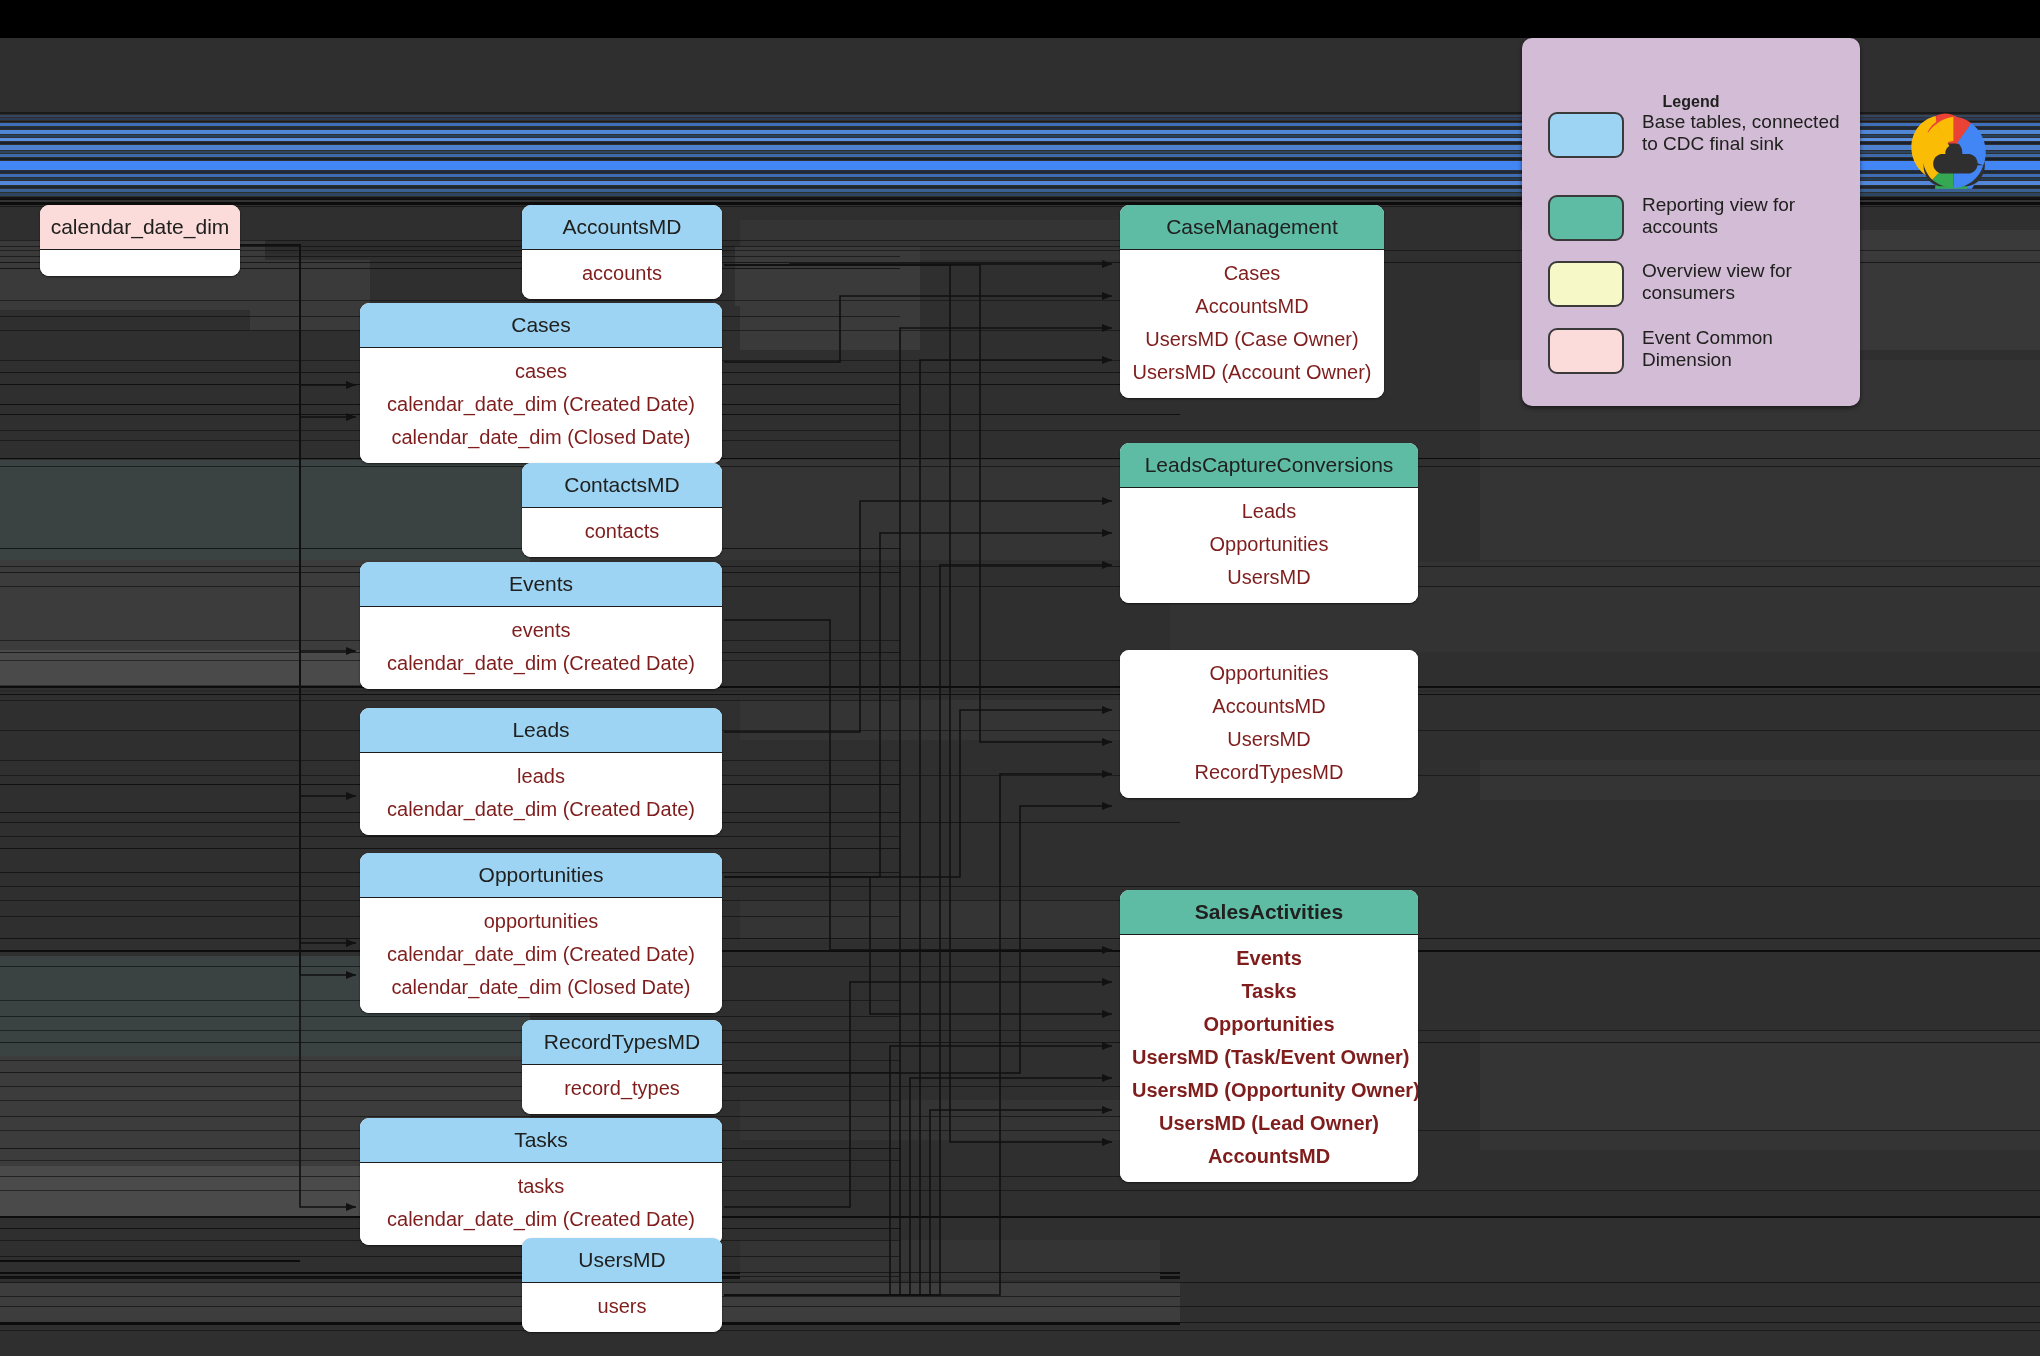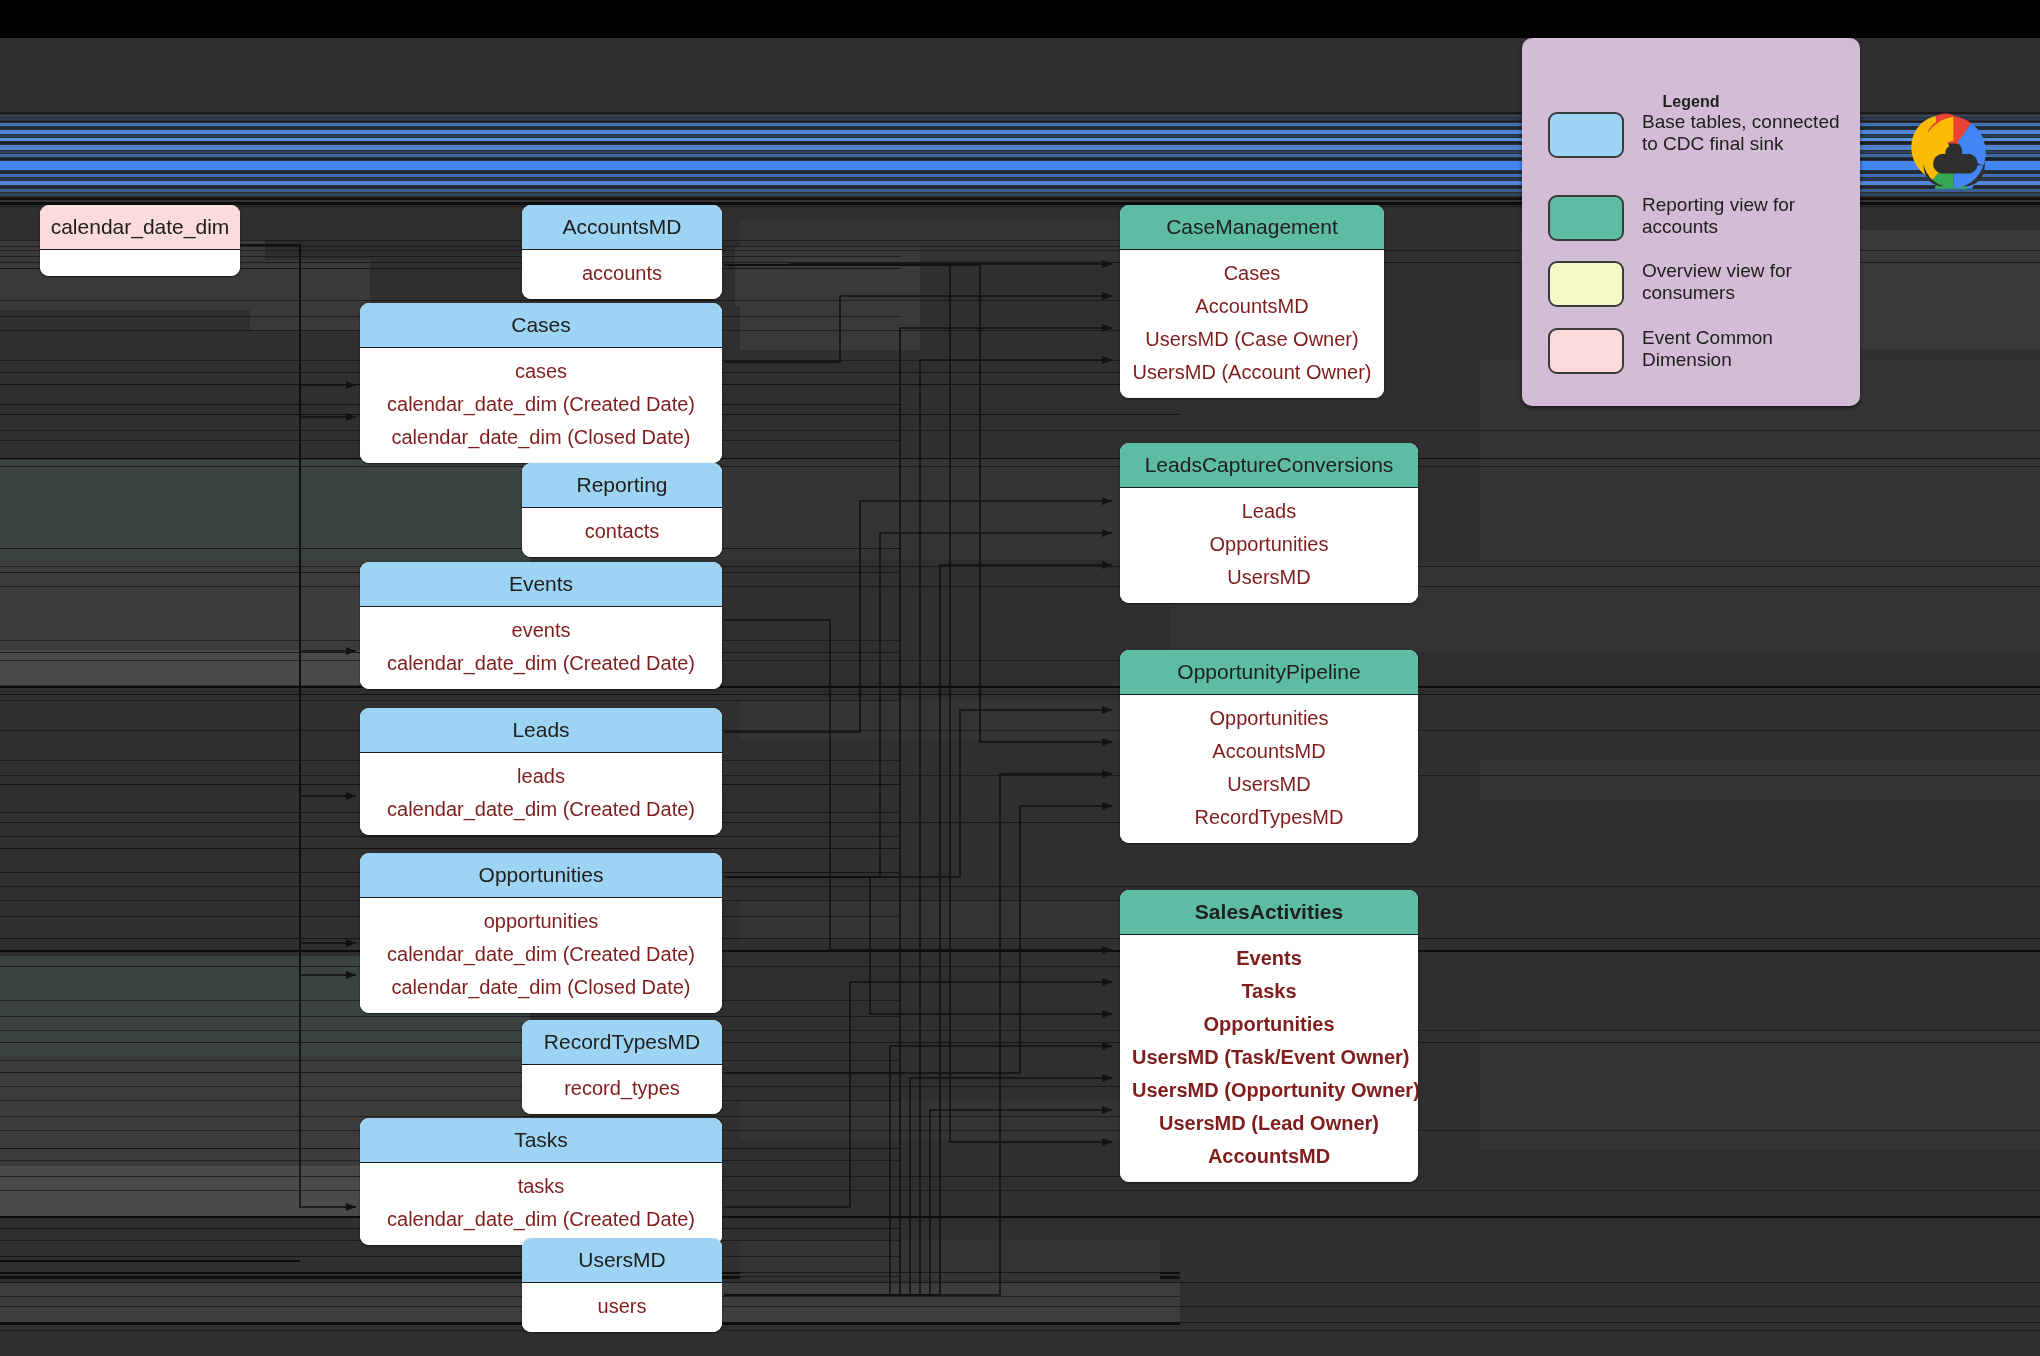--- a/index.html
+++ b/index.html
@@ -298,21 +298,21 @@
       </div>
       <div class="node base" style="left: 360px; top: 303px; width: 362px;">
         <div class="hd">Cases</div>
         <div class="bd">
           <div class="row">cases</div>
           <div class="row">calendar_date_dim (Created Date)</div>
           <div class="row">calendar_date_dim (Closed Date)</div>
         </div>
       </div>
       <div class="node base" style="left: 522px; top: 463px; width: 200px;">
-        <div class="hd">Reporting</div>
+        <div class="hd">ContactsMD</div>
         <div class="bd">
           <div class="row">contacts</div>
         </div>
       </div>
       <div class="node base" style="left: 360px; top: 562px; width: 362px;">
         <div class="hd">Events</div>
         <div class="bd">
           <div class="row">events</div>
           <div class="row">calendar_date_dim (Created Date)</div>
         </div>
@@ -362,21 +362,20 @@
       </div>
       <div class="node view" style="left: 1120px; top: 443px; width: 298px;">
         <div class="hd">LeadsCaptureConversions</div>
         <div class="bd">
           <div class="row">Leads</div>
           <div class="row">Opportunities</div>
           <div class="row">UsersMD</div>
         </div>
       </div>
       <div class="node view" style="left: 1120px; top: 650px; width: 298px;">
-        <div class="hd">OpportunityPipeline</div>
         <div class="bd">
           <div class="row">Opportunities</div>
           <div class="row">AccountsMD</div>
           <div class="row">UsersMD</div>
           <div class="row">RecordTypesMD</div>
         </div>
       </div>
       <div class="node view" style="left: 1120px; top: 890px; width: 298px; font-weight: bold;">
         <div class="hd">SalesActivities</div>
         <div class="bd">

